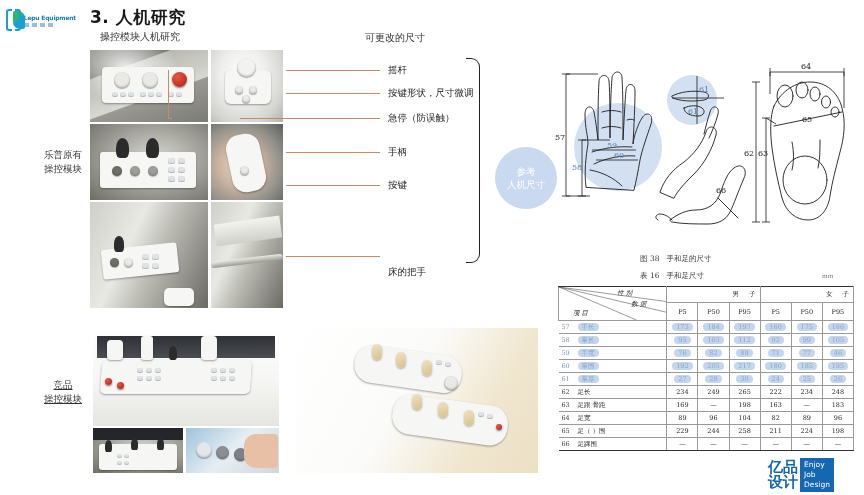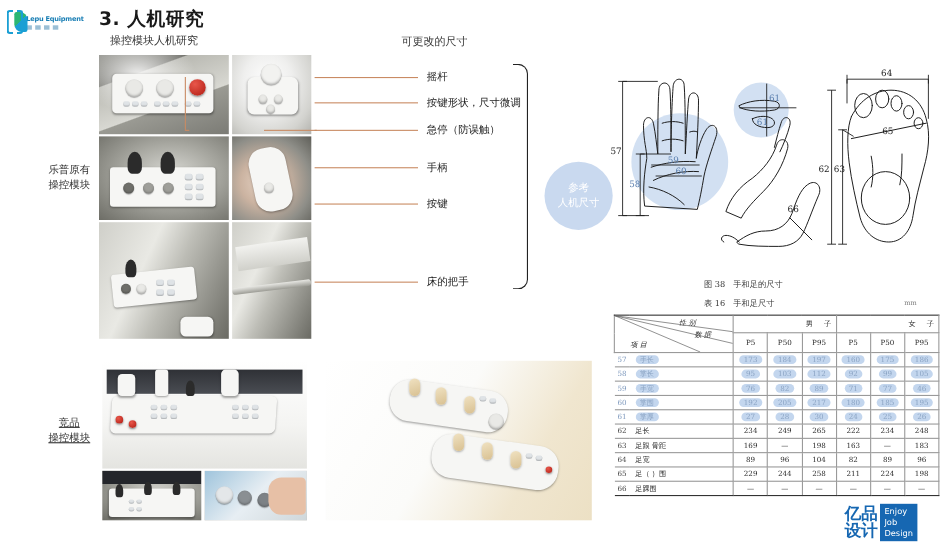--- a/index.html
+++ b/index.html
@@ -239,21 +239,21 @@
 <div class="lead-line" style="left:286px;top:118px;width:94px;"></div>
 <div class="lead-label" style="left:388px;top:112px;">急停（防误触）</div>
 
 <div class="lead-line" style="left:286px;top:152px;width:94px;"></div>
 <div class="lead-label" style="left:388px;top:146px;">手柄</div>
 
 <div class="lead-line" style="left:286px;top:185px;width:94px;"></div>
 <div class="lead-label" style="left:388px;top:179px;">按键</div>
 
 <div class="lead-line" style="left:286px;top:256px;width:94px;"></div>
-<div class="lead-label" style="left:388px;top:250px;">床的把手</div>
+<div class="lead-label" style="left:388px;top:266px;">床的把手</div>
 
 <div class="lead-line" style="left:240px;top:118px;width:48px;"></div>
 <div class="lead-line" style="left:168px;top:118px;width:4px;height:1px;"></div>
 <div class="lead-line" style="left:168px;top:70px;width:1px;height:48px;background:#c98b63;"></div>
 
 <div id="brace"></div>
 
 <div id="ref-circle">
   <div>参考</div>
   <div>人机尺寸</div>

